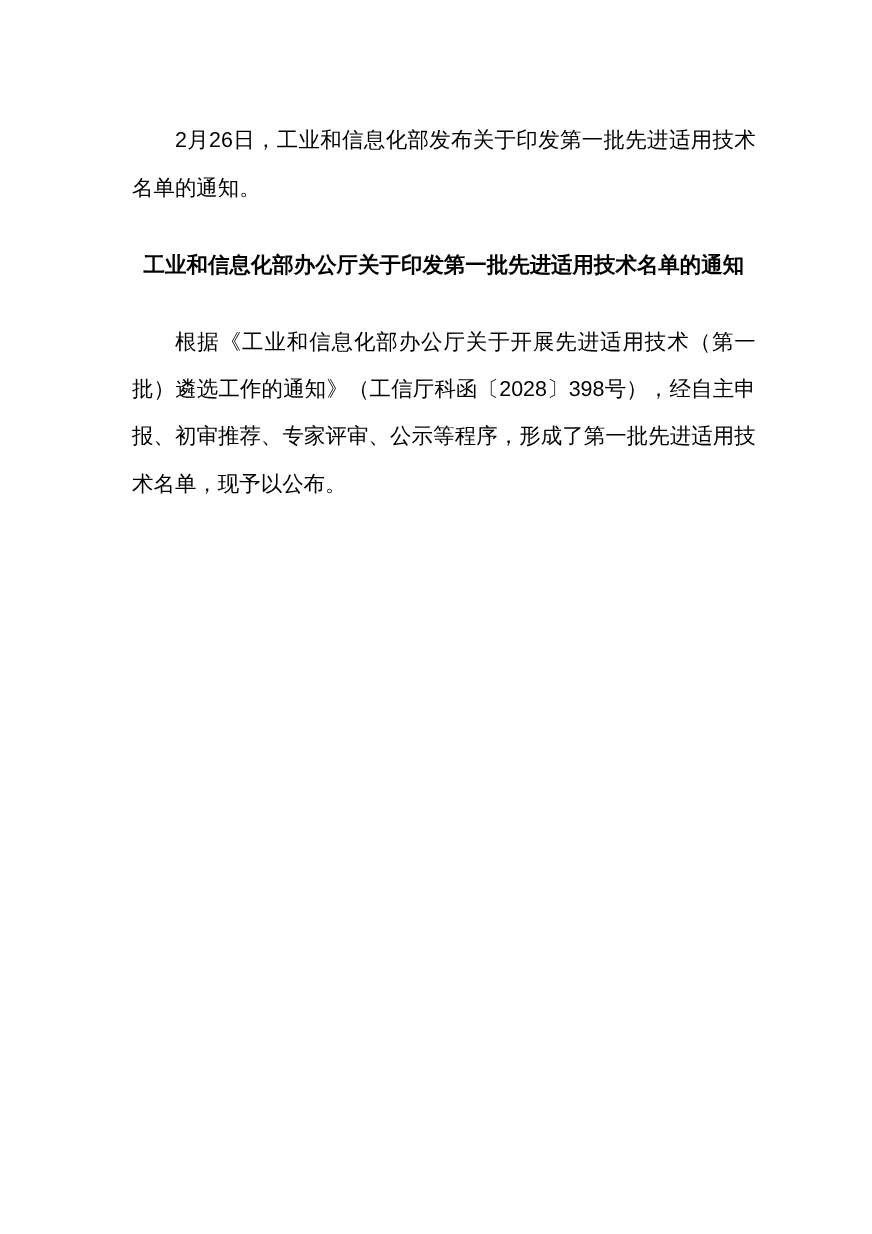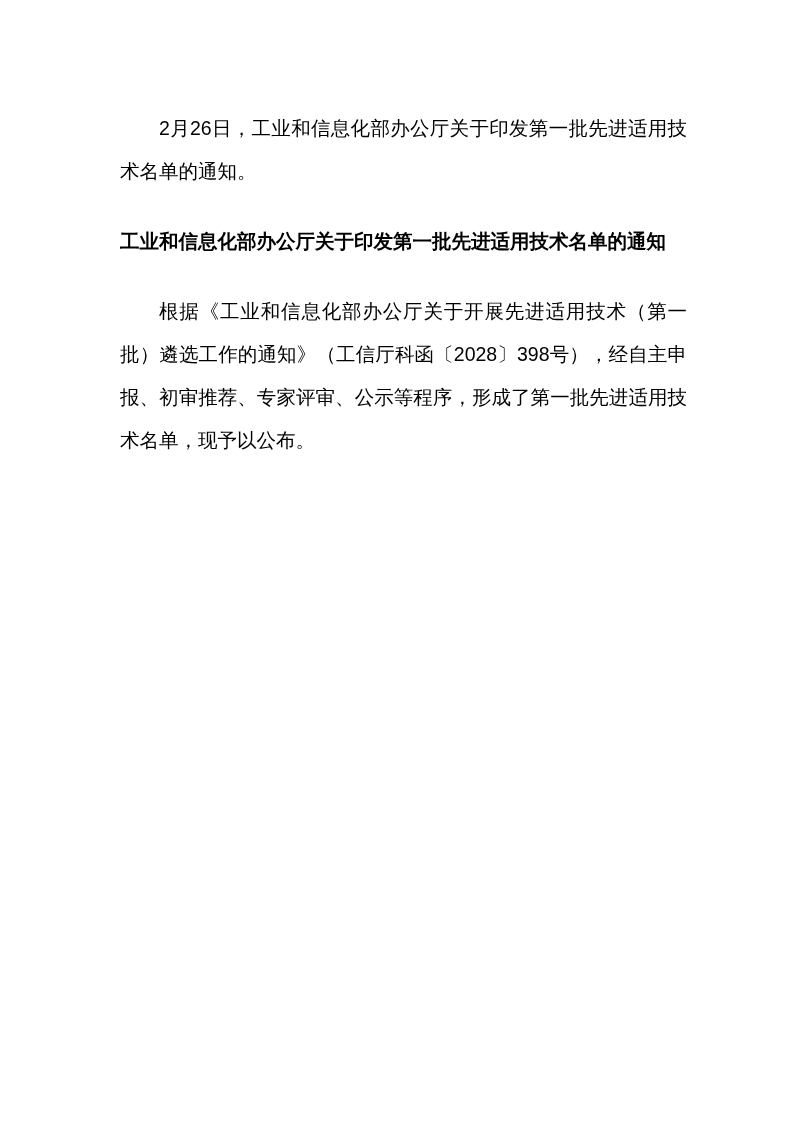--- a/index.html
+++ b/index.html
@@ -22,31 +22,31 @@
   }
   .para {
     margin: 0 0 27px 0;
     text-align: justify;
     text-justify: inter-ideograph;
     text-indent: 2em;
     word-break: break-all;
   }
   .article-title {
     margin: 0 0 27px 0;
-    text-align: left;
+    text-align: center;
     text-indent: 0;
     font-weight: bold;
     word-break: break-all;
   }
 </style>
 </head>
 <body>
 
 <div class="page">
-  <p class="para">2月26日，工业和信息化部办公厅关于印发第一批先进适用技术名单的通知。</p>
+  <p class="para">2月26日，工业和信息化部发布关于印发第一批先进适用技术名单的通知。</p>
 
 
 
   <p class="article-title">工业和信息化部办公厅关于印发第一批先进适用技术名单的通知</p>
 
 
   <p class="para">根据《工业和信息化部办公厅关于开展先进适用技术（第一批）遴选工作的通知》（工信厅科函〔2028〕398号），经自主申报、初审推荐、专家评审、公示等程序，形成了第一批先进适用技术名单，现予以公布。</p>
 
 </div>
 

